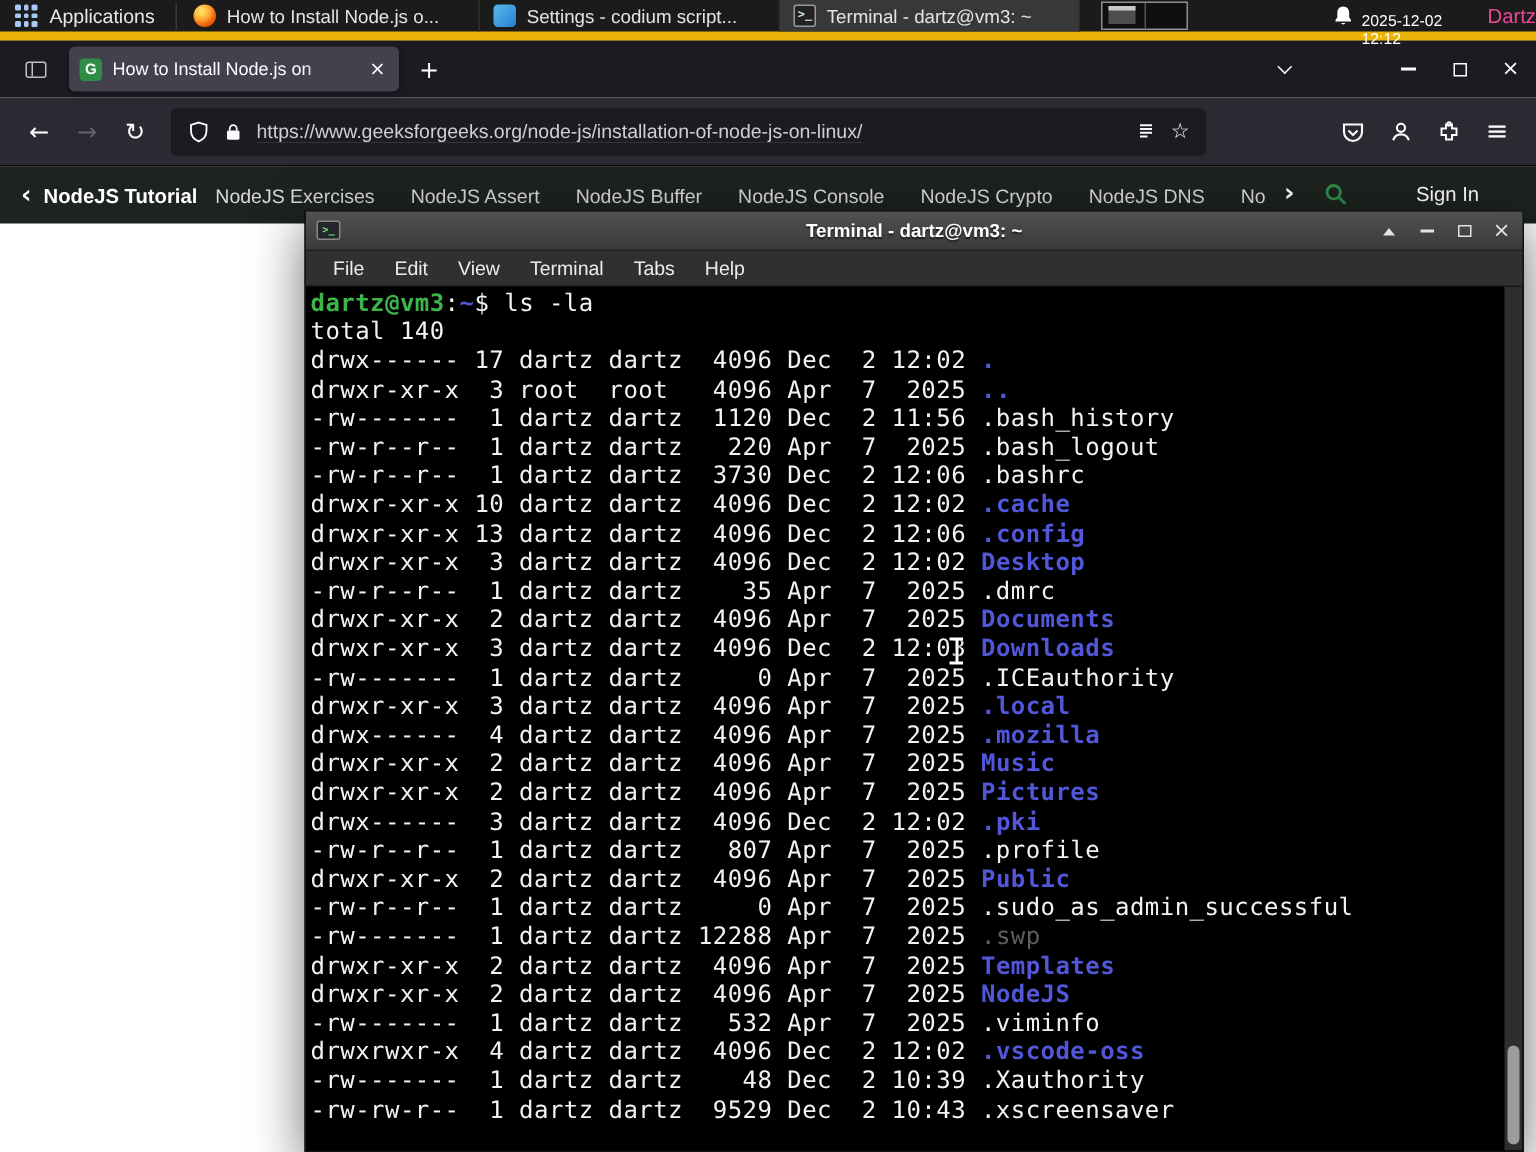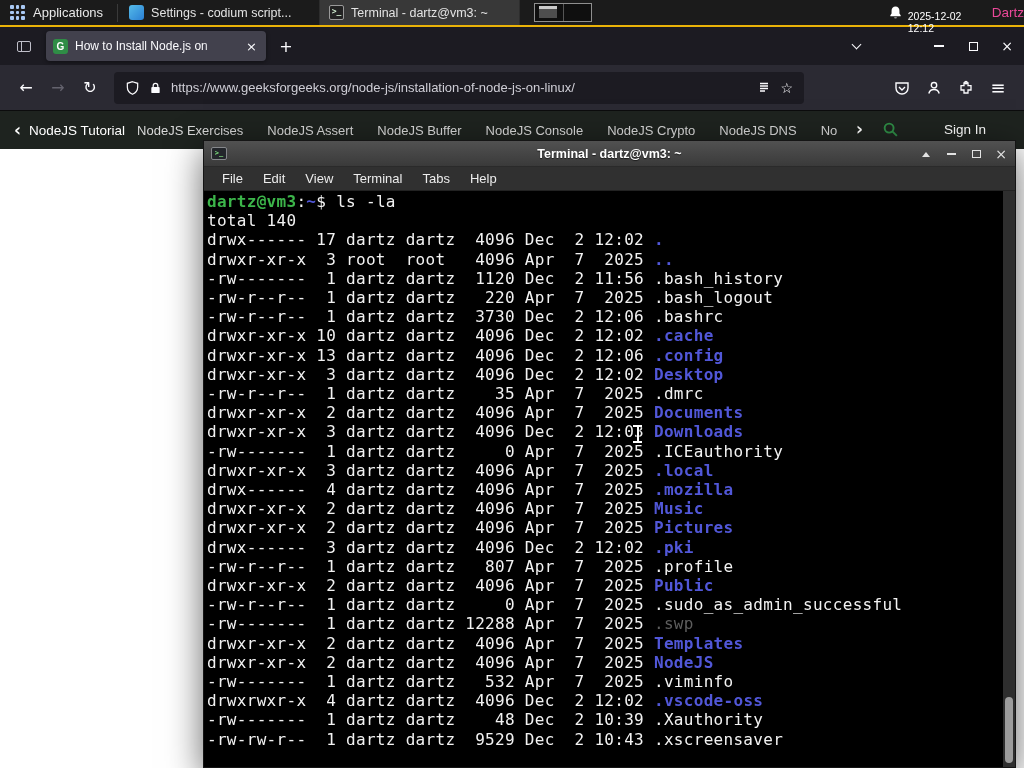--- a/index.html
+++ b/index.html
@@ -1,21 +1,21 @@
 <!DOCTYPE html>
 <html style="--tgreen: #3cb54a; --tblue: #5157d8; --tdim: #5e5e5e; --tfg: #f2f2f2; --gfg: #2f8d46;"><head>
 <meta charset="utf-8">
 <style>
   *{margin:0;padding:0;box-sizing:border-box}
   html,body{width:1024px;height:768px;overflow:hidden;background:#000;font-family:"Liberation Sans",sans-serif}
   #stage{position:relative;width:1024px;height:768px;overflow:hidden}
   .glyph-font{font-family:"DejaVu Sans",sans-serif}
 
   
-  #panel{position:absolute;left:0;top:0;width:1024px;height:27px;background:#1b1b1b;border-bottom:2px solid #eab308;display:flex;align-items:center;z-index:50;color:#e6e6e6}
+  #panel{position:absolute;left:0;top:0;width:1024px;height:27px;background:#1b1b1b;border-bottom:6px solid #eab308;display:flex;align-items:center;z-index:50;color:#e6e6e6}
   #apps-btn{display:flex;align-items:center;gap:8px;padding:0 10px;height:100%;cursor:default}
   #apps-icon{width:15px;height:15px;display:grid;grid-template-columns:repeat(3,1fr);gap:2px}
   #apps-icon i{background:#a9c9f4;border-radius:1px}
   #apps-label{font-size:13px;color:#e8e8e8;white-space:nowrap}
   #panel-sep{width:1px;height:18px;background:#3a3a3a;margin-left:4px}
   #tasks{display:flex;height:100%;margin-left:2px}
   .task{width:200px;display:flex;align-items:center;gap:7px;padding:0 9px;border-right:1px solid #2d2d2d;font-size:12.5px;color:#e3e3e3}
   .task.active{background:#383838}
   .tlabel{white-space:nowrap;overflow:hidden;text-overflow:ellipsis}
   .ticon{flex:0 0 auto;width:15px;height:15px;border-radius:50%}
@@ -55,21 +55,21 @@
   .tbtn{width:32px;height:32px;border-radius:4px;display:flex;align-items:center;justify-content:center;font-size:16px;color:#fbfbfe;flex:0 0 auto}
   .tbtn.disabled{color:#64636e}
   #urlbar{width:690px;height:32px;margin-left:8px;background:#1c1b22;border-radius:4px;display:flex;align-items:center;padding:0 11px;gap:9px;flex:0 0 auto}
   #url-text{flex:1;font-size:13px;color:#cfced6;white-space:nowrap;overflow:hidden;text-decoration:underline;text-decoration-color:rgba(207,206,214,.55);text-underline-offset:3px}
   #nav-spacer{flex:1}
   .icn{display:flex;align-items:center;justify-content:center}
 
   
   #gfgbar{height:38px;background:#1e231f;display:flex;align-items:center;padding:0 14px;position:relative;color:#fff}
   #gfg-back{font-size:17px;font-weight:bold;margin-right:8px;line-height:1}
-  #gfg-primary{font-size:13.5px;font-weight:400;white-space:nowrap}
+  #gfg-primary{font-size:13.5px;font-weight:700;white-space:nowrap}
   #gfg-links{display:flex;gap:24px;margin-left:12px;width:700px;overflow:hidden;flex:0 0 auto}
   .gfg-link{font-size:13px;color:#d9d9d9;white-space:nowrap}
   #gfg-next{position:absolute;left:856px;top:10px;font-size:17px;font-weight:bold;line-height:1}
   #gfg-search{position:absolute;left:882px;top:10px}
   #gfg-signin{position:absolute;left:944px;top:11px;font-size:13.5px;color:#fff}
   #page-content{height:619px;background:#ffffff}
 
   
   #terminal{position:absolute;left:203px;top:140px;width:813px;height:628px;z-index:30;border:1px solid #151515;box-shadow:0 10px 34px rgba(0,0,0,.6);display:flex;flex-direction:column;background:#000}
   #term-titlebar{height:26px;background:linear-gradient(#515151,#3a3a3a);display:flex;align-items:center;position:relative;border-bottom:1px solid #2a2a2a;flex:0 0 auto}
@@ -116,20 +116,24 @@
           <i></i>
           <i></i>
           <i></i>
           <i></i>
           <i></i>
         </span>
       <span id="apps-label">Applications</span>
     </div>
     <div id="panel-sep"></div>
     <div id="tasks">
+        <div class="task">
+          <span class="ticon firefox"></span>
+          <span class="tlabel">How to Install Node.js o...</span>
+        </div>
         <div class="task">
           <span class="ticon codium"></span>
           <span class="tlabel">Settings - codium script...</span>
         </div>
         <div class="task active">
           <span class="ticon terminal">&gt;_</span>
           <span class="tlabel">Terminal - dartz@vm3: ~</span>
         </div>
       </div>
     <div id="pager">

